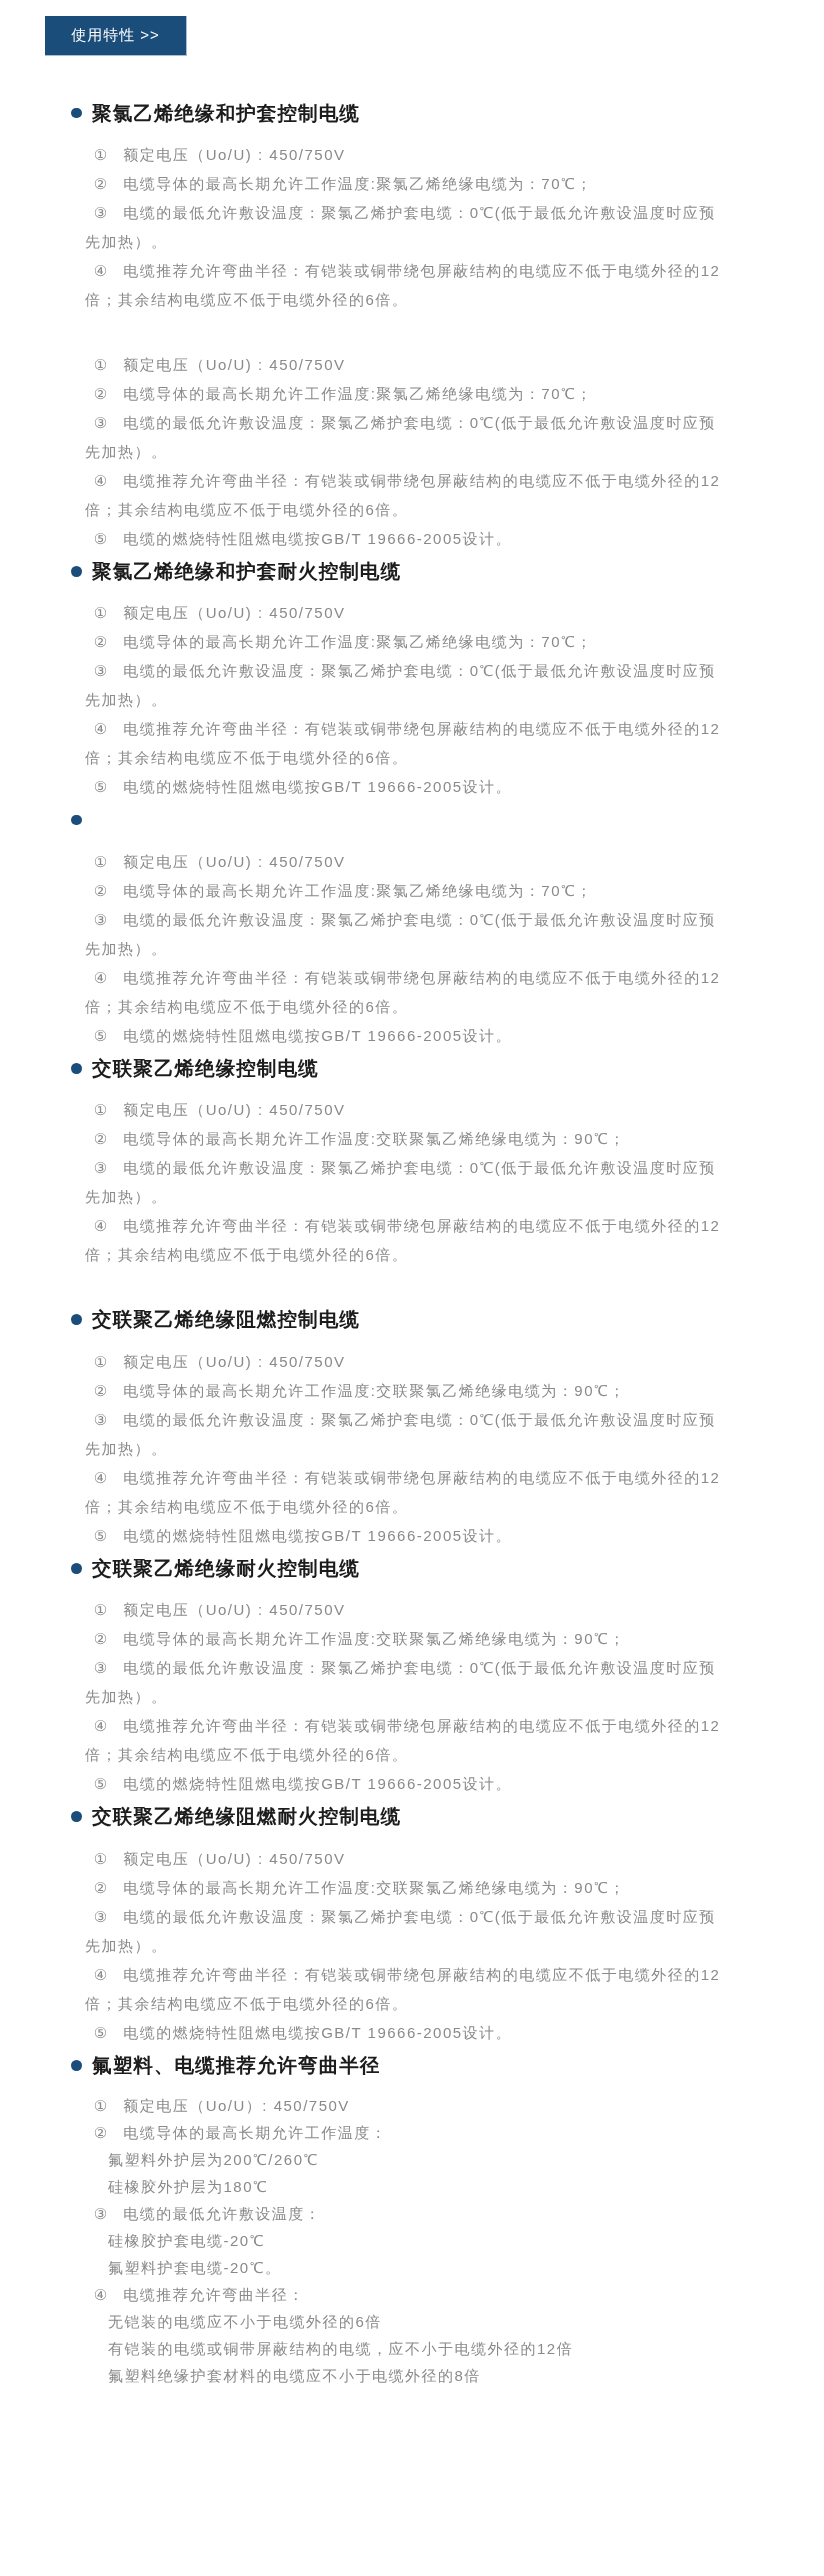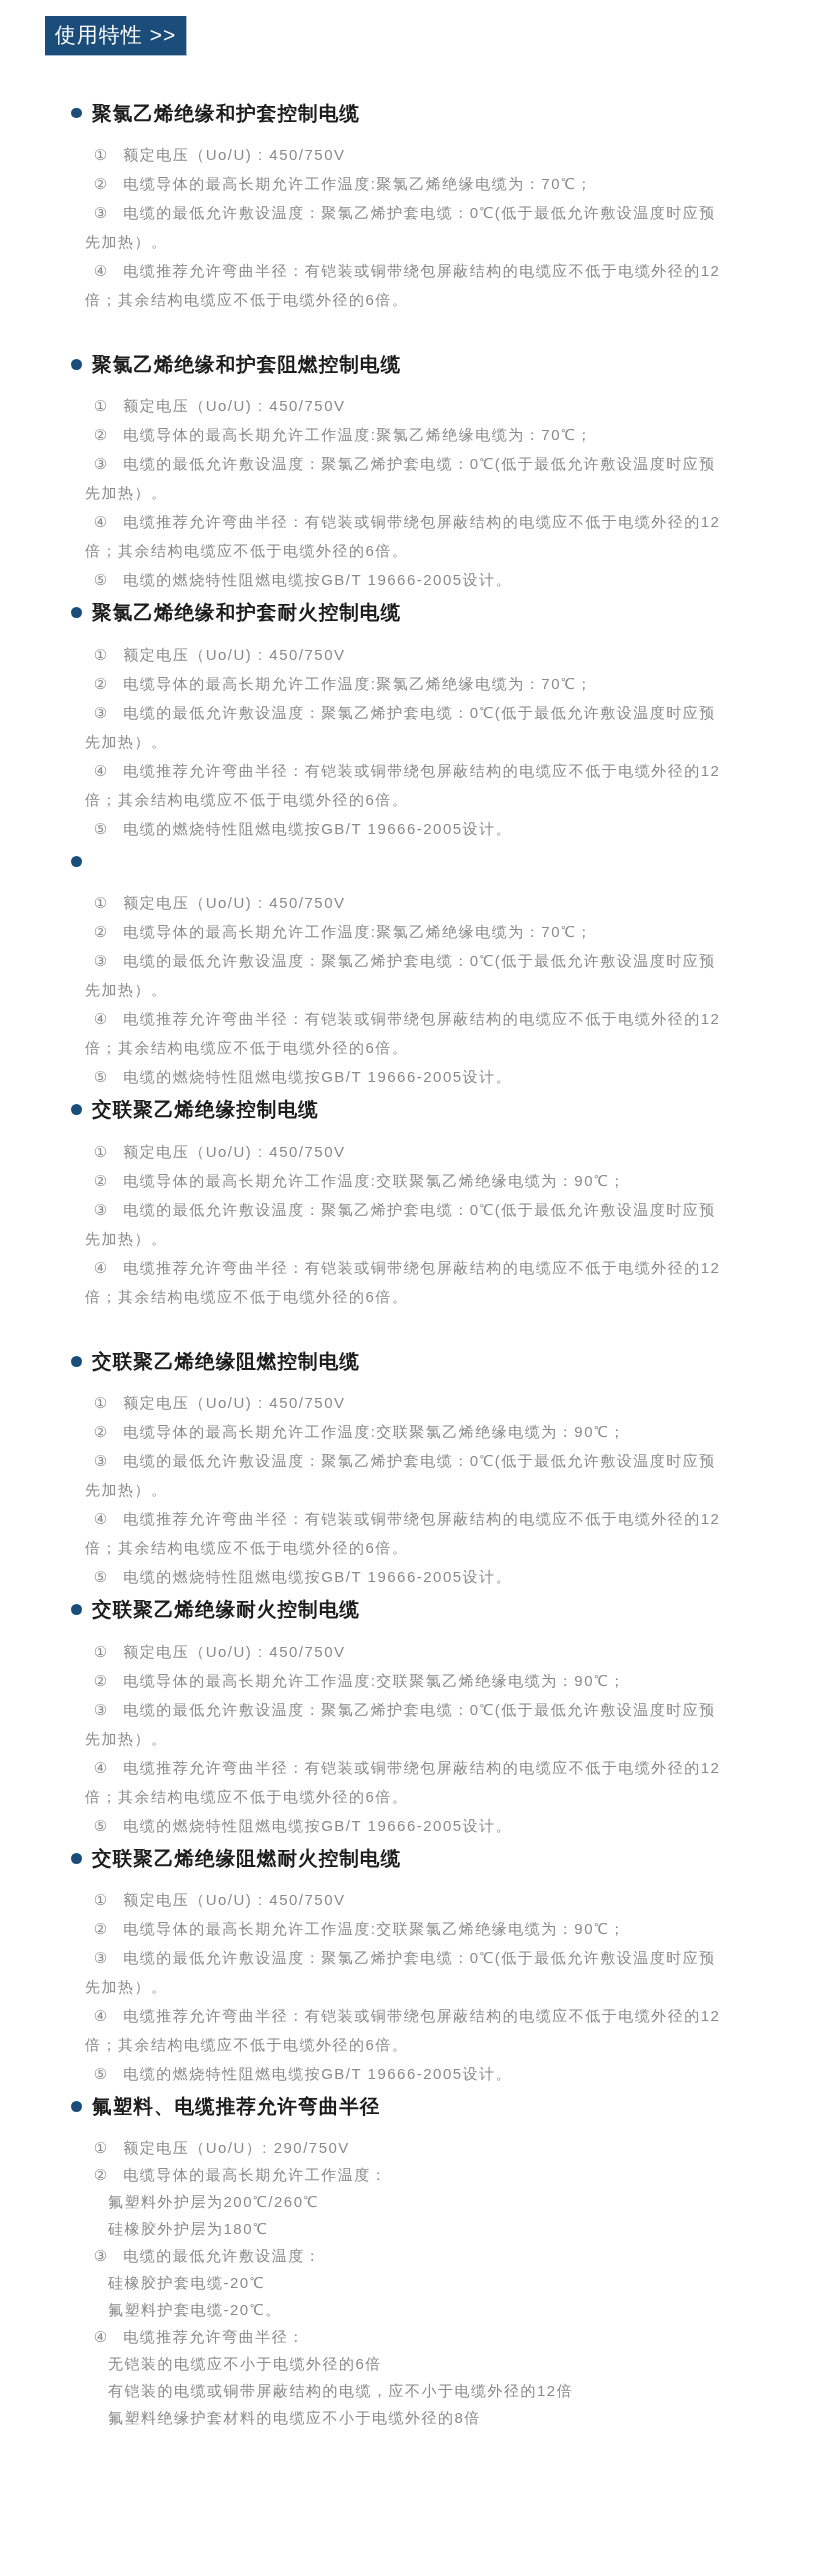--- a/index.html
+++ b/index.html
@@ -18,21 +18,21 @@
   }
   .badge {
     margin-left: 45px;
     width: 141px;
     height: 39px;
     background: var(--accent, #1b4d7a);
     border-bottom: 1.5px solid var(--badge-edge, #a9bed3);
     border-right: 0.5px solid var(--badge-edge, #a9bed3);
     box-sizing: content-box;
     color: #ffffff;
-    font-size: 21px;
+    font-size: 15px;
     letter-spacing: 1px;
     display: flex;
     align-items: center;
     justify-content: center;
     margin-bottom: 43px;
     white-space: nowrap;
   }
   .sections { }
   .cable-section {
     padding-left: 71px;
@@ -96,24 +96,20 @@
         <div class="items">
           <p class="line"><span class="num">①</span><span>额定电压（Uo/U) : 450/750V</span></p>
           <p class="line"><span class="num">②</span><span>电缆导体的最高长期允许工作温度:聚氯乙烯绝缘电缆为：70℃；</span></p>
           <p class="line"><span class="num">③</span><span>电缆的最低允许敷设温度：聚氯乙烯护套电缆：0℃(低于最低允许敷设温度时应预</span></p>
           <p class="line">先加热）。</p>
           <p class="line"><span class="num">④</span><span>电缆推荐允许弯曲半径：有铠装或铜带绕包屏蔽结构的电缆应不低于电缆外径的12</span></p>
           <p class="line">倍；其余结构电缆应不低于电缆外径的6倍。</p>
         </div>
       </section>
       <section class="cable-section">
-        <div class="title-row">
-          <span class="bullet"></span>
-          <h2 class="sec-title">聚氯乙烯绝缘和护套阻燃控制电缆</h2>
-        </div>
         <div class="items">
           <p class="line"><span class="num">①</span><span>额定电压（Uo/U) : 450/750V</span></p>
           <p class="line"><span class="num">②</span><span>电缆导体的最高长期允许工作温度:聚氯乙烯绝缘电缆为：70℃；</span></p>
           <p class="line"><span class="num">③</span><span>电缆的最低允许敷设温度：聚氯乙烯护套电缆：0℃(低于最低允许敷设温度时应预</span></p>
           <p class="line">先加热）。</p>
           <p class="line"><span class="num">④</span><span>电缆推荐允许弯曲半径：有铠装或铜带绕包屏蔽结构的电缆应不低于电缆外径的12</span></p>
           <p class="line">倍；其余结构电缆应不低于电缆外径的6倍。</p>
           <p class="line"><span class="num">⑤</span><span>电缆的燃烧特性阻燃电缆按GB/T 19666-2005设计。</span></p>
         </div>
       </section>
@@ -204,21 +200,21 @@
           <p class="line">倍；其余结构电缆应不低于电缆外径的6倍。</p>
           <p class="line"><span class="num">⑤</span><span>电缆的燃烧特性阻燃电缆按GB/T 19666-2005设计。</span></p>
         </div>
       </section>
       <section class="cable-section last">
         <div class="title-row">
           <span class="bullet"></span>
           <h2 class="sec-title">氟塑料、电缆推荐允许弯曲半径</h2>
         </div>
         <div class="items">
-          <p class="line"><span class="num">①</span><span>额定电压（Uo/U）: 290/750V</span></p>
+          <p class="line"><span class="num">①</span><span>额定电压（Uo/U）: 450/750V</span></p>
           <p class="line"><span class="num">②</span><span>电缆导体的最高长期允许工作温度：</span></p>
           <p class="line sub">氟塑料外护层为200℃/260℃</p>
           <p class="line sub">硅橡胶外护层为180℃</p>
           <p class="line"><span class="num">③</span><span>电缆的最低允许敷设温度：</span></p>
           <p class="line sub">硅橡胶护套电缆-20℃</p>
           <p class="line sub">氟塑料护套电缆-20℃。</p>
           <p class="line"><span class="num">④</span><span>电缆推荐允许弯曲半径：</span></p>
           <p class="line sub">无铠装的电缆应不小于电缆外径的6倍</p>
           <p class="line sub">有铠装的电缆或铜带屏蔽结构的电缆，应不小于电缆外径的12倍</p>
           <p class="line sub">氟塑料绝缘护套材料的电缆应不小于电缆外径的8倍</p>

